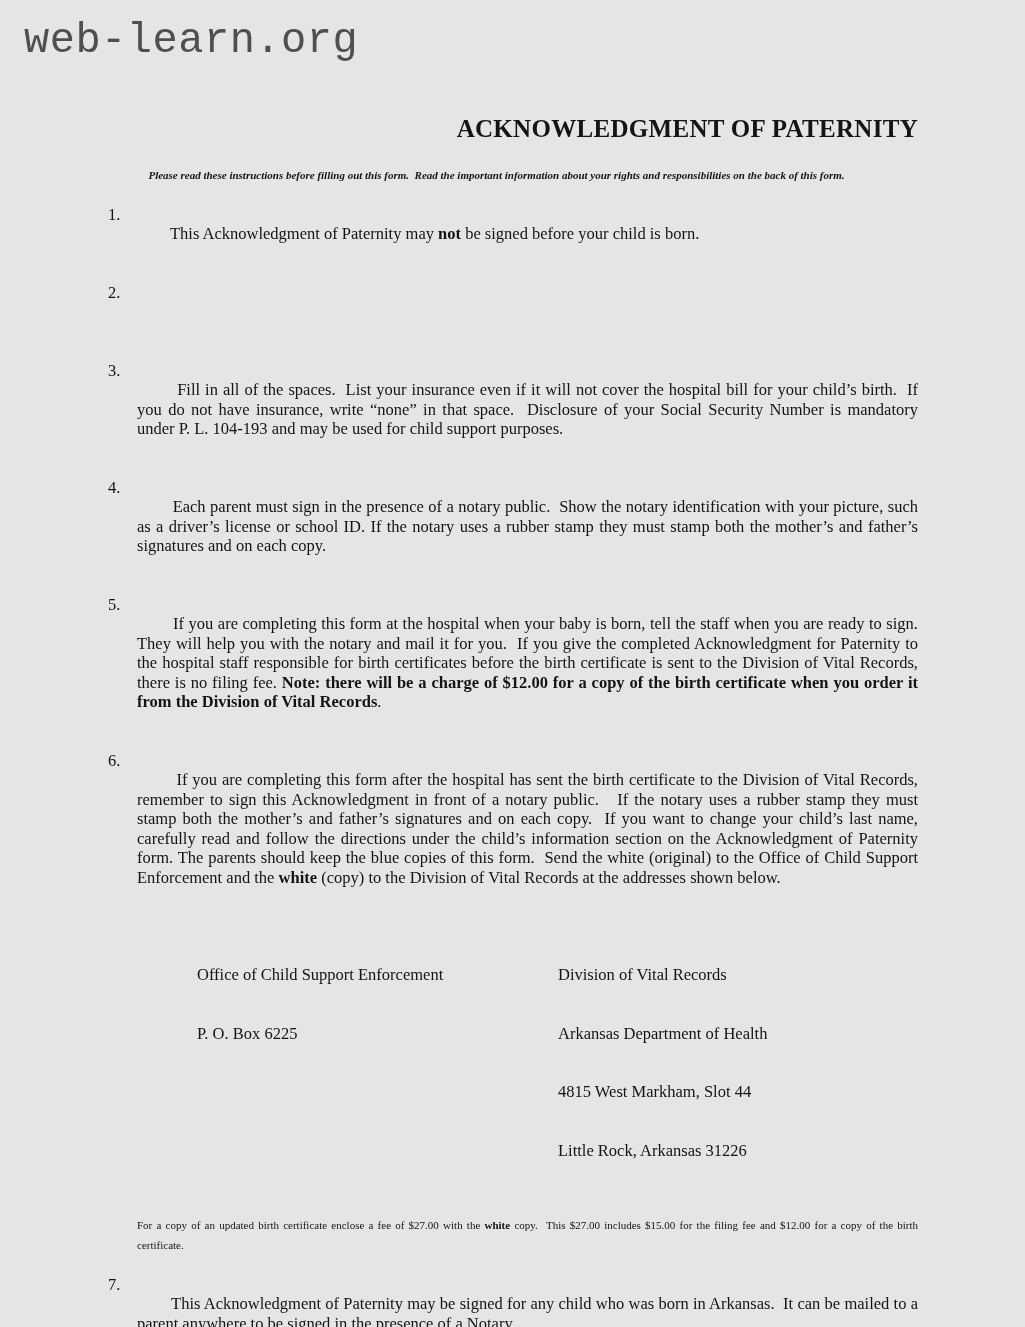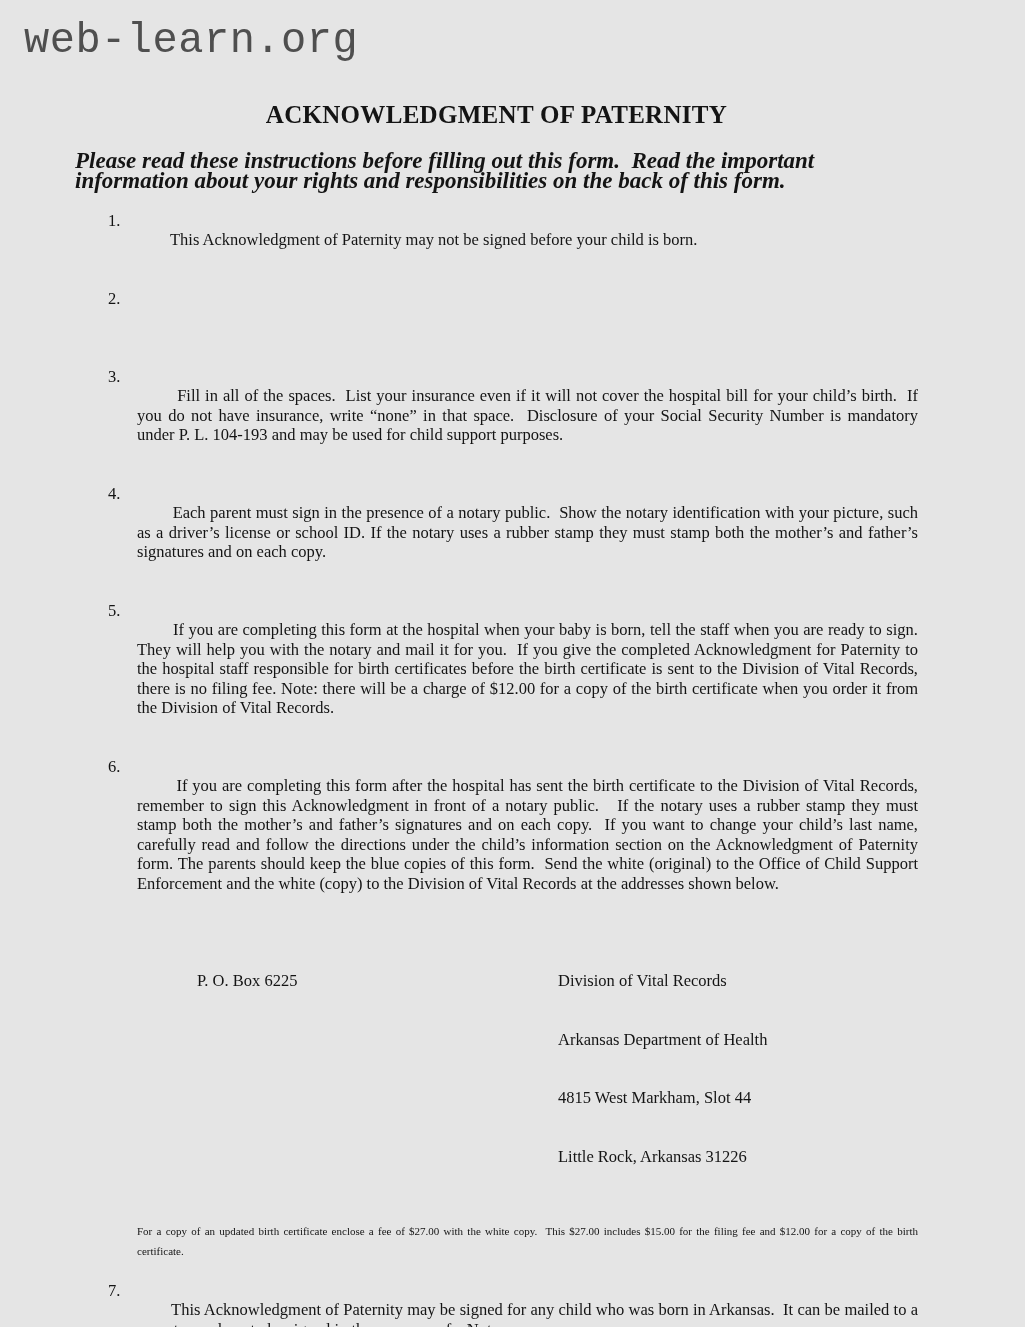--- a/index.html
+++ b/index.html
@@ -23,35 +23,36 @@
     letter-spacing: 0.5px;
     white-space: pre;
   }
   .content {
     position: absolute;
     left: 75px;
     top: 0;
     width: 843px; 
   }
   .doc-title {
-    margin: 12px;
-    padding-top: 88px;
-    text-align: center;
+    margin: 0;
+    padding-top: 114px;
+    text-align: right;
     font-size: 25px;
     line-height: 30px;
     font-weight: bold;
     letter-spacing: 0.3px;
   }
   .intro {
     margin: 21px 0 0 0;
     font-weight: bold;
     font-style: italic;
-    font-size: 23px;
+    font-size: 11px;
     line-height: 20px;
     white-space: pre-wrap;
+    text-align: center;
   }
   .item {
     position: relative;
     margin: 19.5px 0 0 0;
     padding-left: 62px;
     font-size: 16.5px;
     line-height: 19.5px;
     text-align: justify;
     white-space: pre-wrap;
   }
@@ -71,21 +72,21 @@
   .addr-col { white-space: pre; }
   .addr-left  { width: 361px; } 
   .fee-note {
     margin: 17px 0 0 0;
     padding-left: 62px;
     font-size: 11px;
     line-height: 19.5px;
     text-align: justify;
     white-space: pre-wrap;
   }
-  b { font-weight: normal; }
+  b { font-weight: bold; }
 </style>
 </head>
 <body>
 
 <div class="page">
 
   <div class="logo">web-learn.org</div>
 
   <div class="content">
 
@@ -109,20 +110,21 @@
       <div class="item">
         <span class="num">5.</span><span>If you are completing this form at the hospital when your baby is born, tell the staff when you are ready to sign.  They will help you with the notary and mail it for you.  If you give the completed Acknowledgment for Paternity to the hospital staff responsible for birth certificates before the birth certificate is sent to the Division of Vital Records, there is no filing fee. <b>Note: there will be a charge of $12.00 for a copy of the birth certificate when you order it from the Division of Vital Records</b>.</span>
       </div>
       <div class="item">
         <span class="num">6.</span><span>If you are completing this form after the hospital has sent the birth certificate to the Division of Vital Records, remember to sign this Acknowledgment in front of a notary public.   If the notary uses a rubber stamp they must stamp both the mother’s and father’s signatures and on each copy.  If you want to change your child’s last name, carefully read and follow the directions under the child’s information section on the Acknowledgment of Paternity form. The parents should keep the blue copies of this form.  Send the white (original) to the Office of Child Support Enforcement and the <b>white</b> (copy) to the Division of Vital Records at the addresses shown below.</span>
       </div>
     </div>
 
     <div class="addresses">
       <div class="addr-col addr-left">
+        <div>Office of Child Support Enforcement</div>
         <div>P. O. Box 6225</div>
       </div>
       <div class="addr-col addr-right">
         <div>Division of Vital Records</div>
         <div>Arkansas Department of Health</div>
         <div>4815 West Markham, Slot 44</div>
         <div>Little Rock, Arkansas 31226</div>
       </div>
     </div>
 

